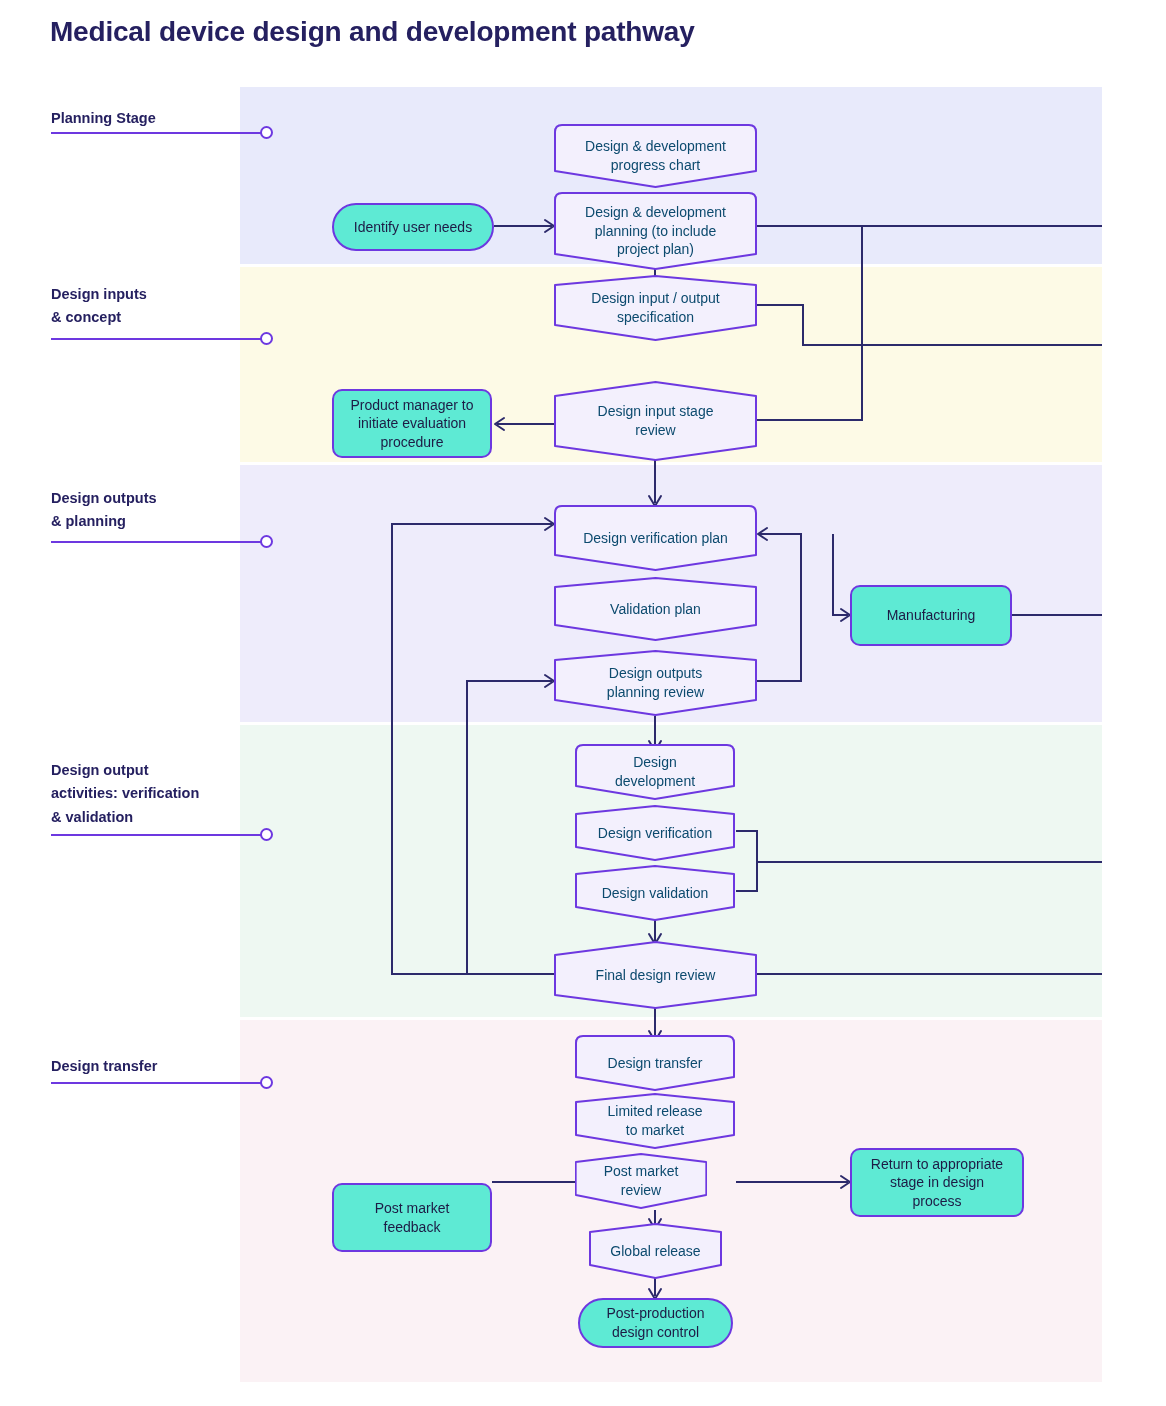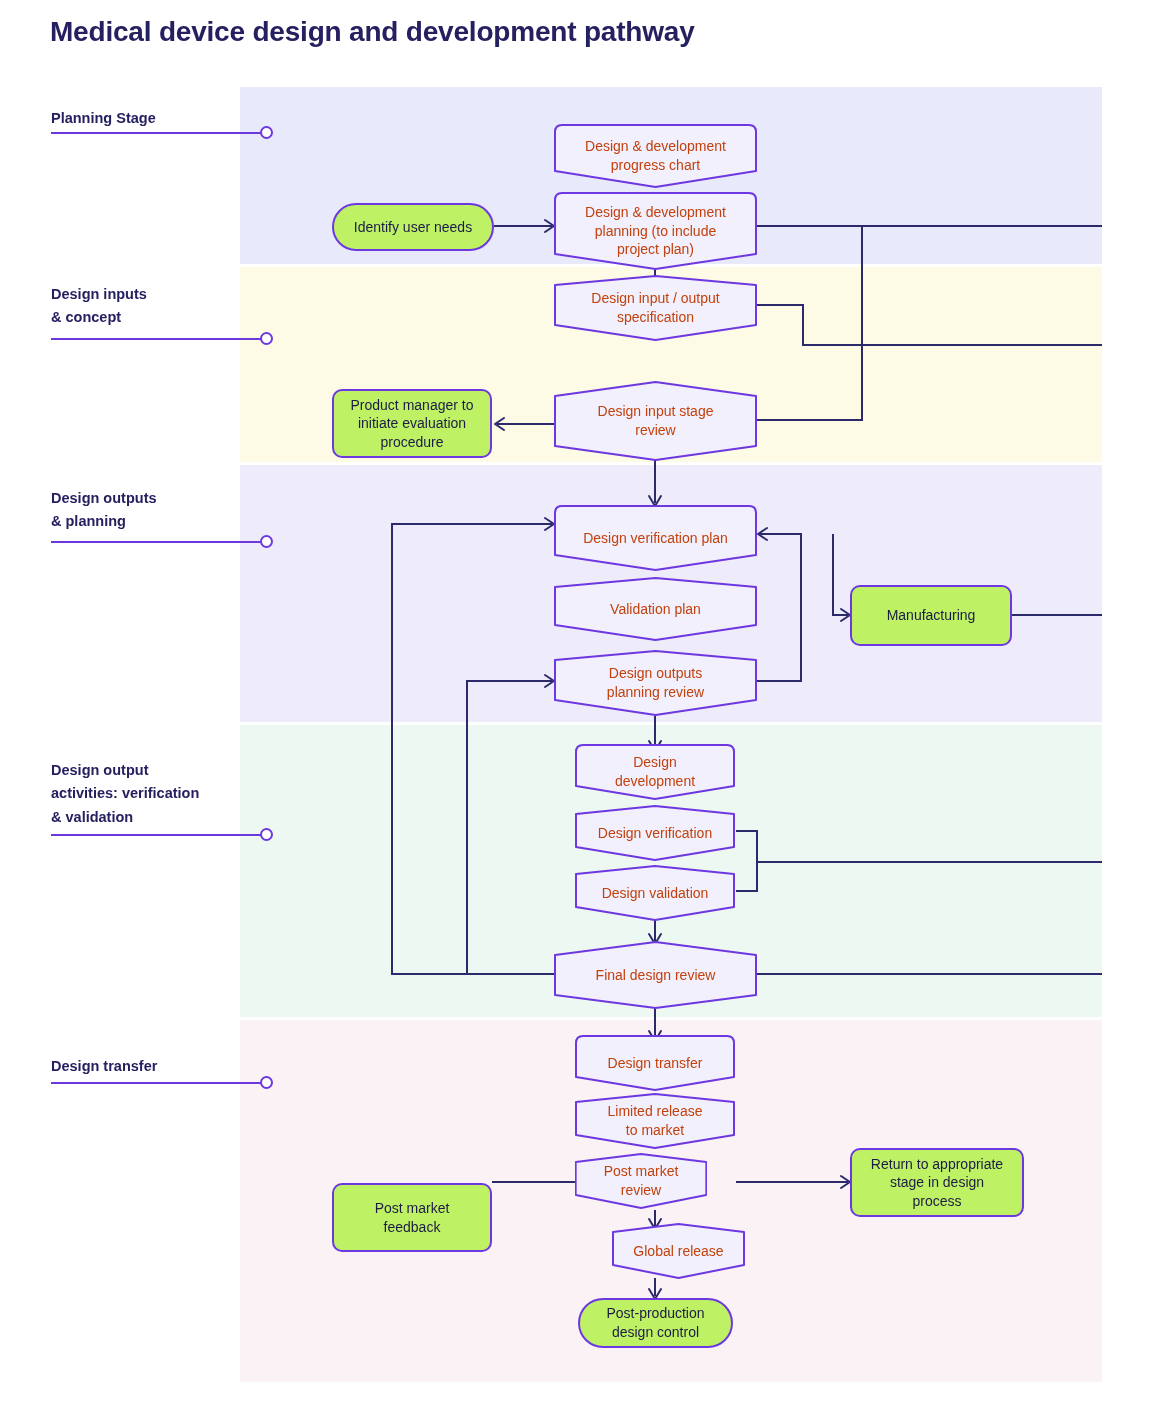--- a/index.html
+++ b/index.html
@@ -29,32 +29,32 @@
 
   
   #wires{position:absolute;left:0;top:0;width:1166px;height:1406px;}
   .wire{fill:none;stroke:#2c2a6b;stroke-width:2;}
   .wirehead{fill:none;stroke:#2c2a6b;stroke-width:2;stroke-linecap:round;stroke-linejoin:round;}
 
   
   .node{position:absolute;box-sizing:border-box;
     display:flex;align-items:center;justify-content:center;text-align:center;
     color:#1d1b45;font-size:14px;line-height:1.33;
-    background:#bef264;}
+    background:#5eead4;}
   .node span{display:block;padding:0 10px;position:relative;z-index:2;}
 
   
   .n-box{border:2px solid #6d38e0;border-radius:10px;}
   
   .n-pill{border:2px solid #6d38e0;border-radius:999px;}
 
   
   .n-poly{background:transparent;border:none;}
   .n-poly > svg{position:absolute;left:0;top:0;width:100%;height:100%;z-index:1;}
-  .n-poly > span{color:#c2410c;}
+  .n-poly > span{color:#0c4a6e;}
 </style>
 </head>
 <body>
 
 <div id="page-title">Medical device design and development pathway</div>
 
 <div class="band band-planning"></div>
 <div class="band band-inputs"></div>
 <div class="band band-outputs"></div>
 <div class="band band-activities"></div>
@@ -298,21 +298,21 @@
 </div>
 
 <div class="node n-box" style="left:850px;top:1148px;width:174px;height:69px;">
   <span>
     <i style="font-style:normal;display:block">Return to appropriate</i>
     <i style="font-style:normal;display:block">stage in design</i>
     <i style="font-style:normal;display:block">process</i>
   </span>
 </div>
 
-<div class="node n-poly" style="left:612px;top:1223px;width:133px;height:56px;justify-content:center;">
+<div class="node n-poly" style="left:589px;top:1223px;width:133px;height:56px;justify-content:center;">
   <svg viewBox="0 0 133 56" preserveAspectRatio="none">
     <path d="M1,9 L66.5,1 L132,9 V42 L66.5,55 L1,42 Z" fill="#f3f0fd" stroke="#6d38e0" stroke-width="2" stroke-linejoin="round"></path>
   </svg>
   <span>Global release</span>
 </div>
 
 <div class="node n-pill" style="left:578px;top:1298px;width:155px;height:50px;">
   <span>
     <i style="font-style:normal;display:block">Post-production</i>
     <i style="font-style:normal;display:block">design control</i>

